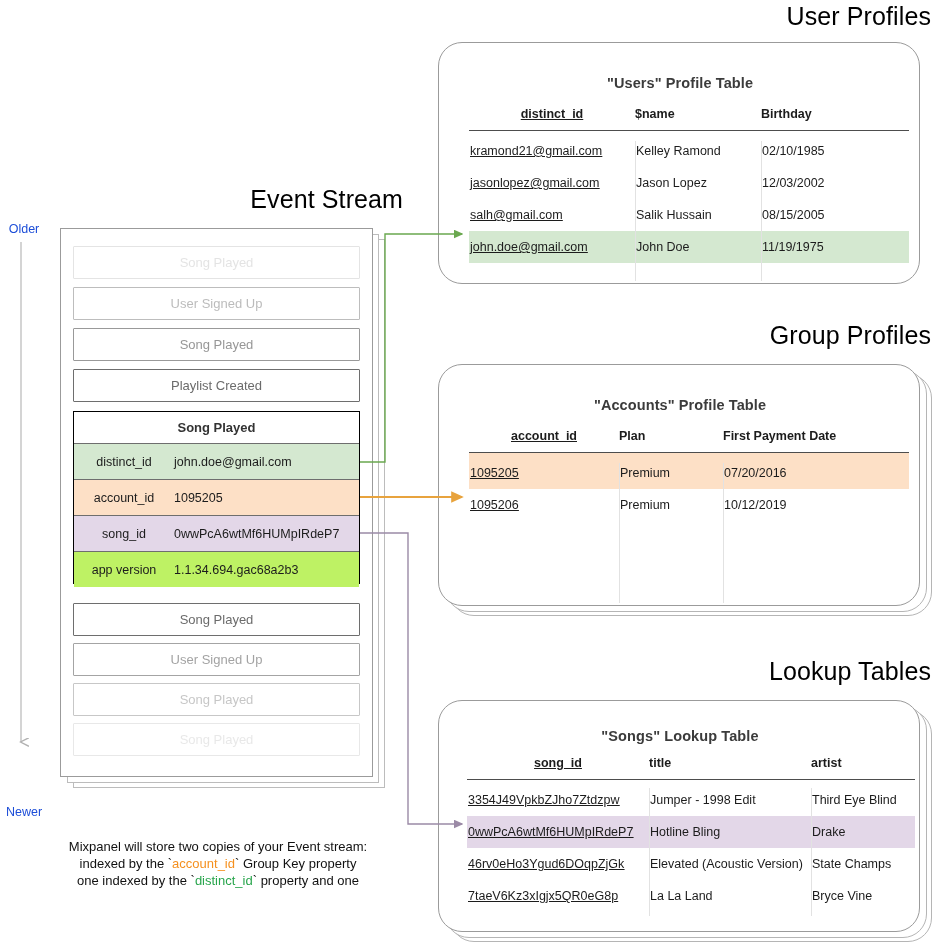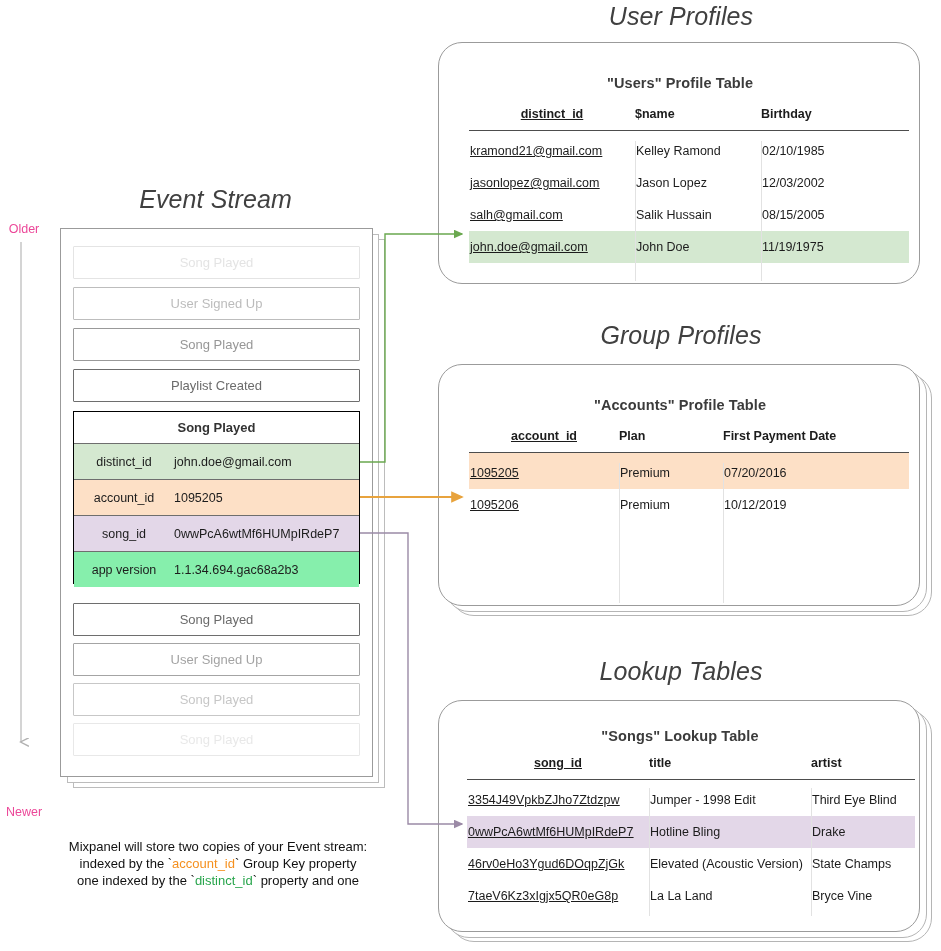--- a/index.html
+++ b/index.html
@@ -7,23 +7,22 @@
     width:941px;height:951px;position:relative;overflow:hidden;
     background:#ffffff;
     font-family:"Liberation Sans","DejaVu Sans",sans-serif;
     color:#1a1a1a;
     -webkit-font-smoothing:antialiased;
   }
   .abs{position:absolute;}
 
   
   .section-title{
-    font-size:25px;font-weight:400;color:#404040;text-align:center;
+    font-size:25px;font-weight:400;color:#000000;text-align:right;
     letter-spacing:0.1px;
-    font-style:italic;
   }
 
   
   .panel{
     position:absolute;border:1.6px solid #9b9b9b;border-radius:24px;
     background:#fff;box-sizing:border-box;
   }
   .panel-shadow{
     position:absolute;border:1.4px solid #b5b5b5;border-radius:24px;
     background:#fff;box-sizing:border-box;
@@ -74,23 +73,23 @@
   }
   .ev-prop{
     display:flex;align-items:center;height:35px;
     border-top:1.4px solid #6e6e6e;font-size:12.5px;color:#1c1c1c;
   }
   .ev-prop .pk{width:100px;text-align:center;flex:0 0 100px;}
   .ev-prop .pv{flex:1;}
   .p-green{background:#d4e8d0;}
   .p-orange{background:#fde0c6;}
   .p-purple{background:#e3d7e8;}
-  .p-plain{background:#86efac;}
-
-  .axis-label{font-size:12.5px;color:#ec4899;}
+  .p-plain{background:#bef264;}
+
+  .axis-label{font-size:12.5px;color:#1d4ed8;}
 
   .caption{
     position:absolute;text-align:center;font-size:13px;line-height:17px;
     color:#111;
   }
   .caption .g{color:#28a54c;}
   .caption .o{color:#f5901e;}
 
   svg.overlay{position:absolute;left:0;top:0;width:941px;height:951px;pointer-events:none;}
 </style>

